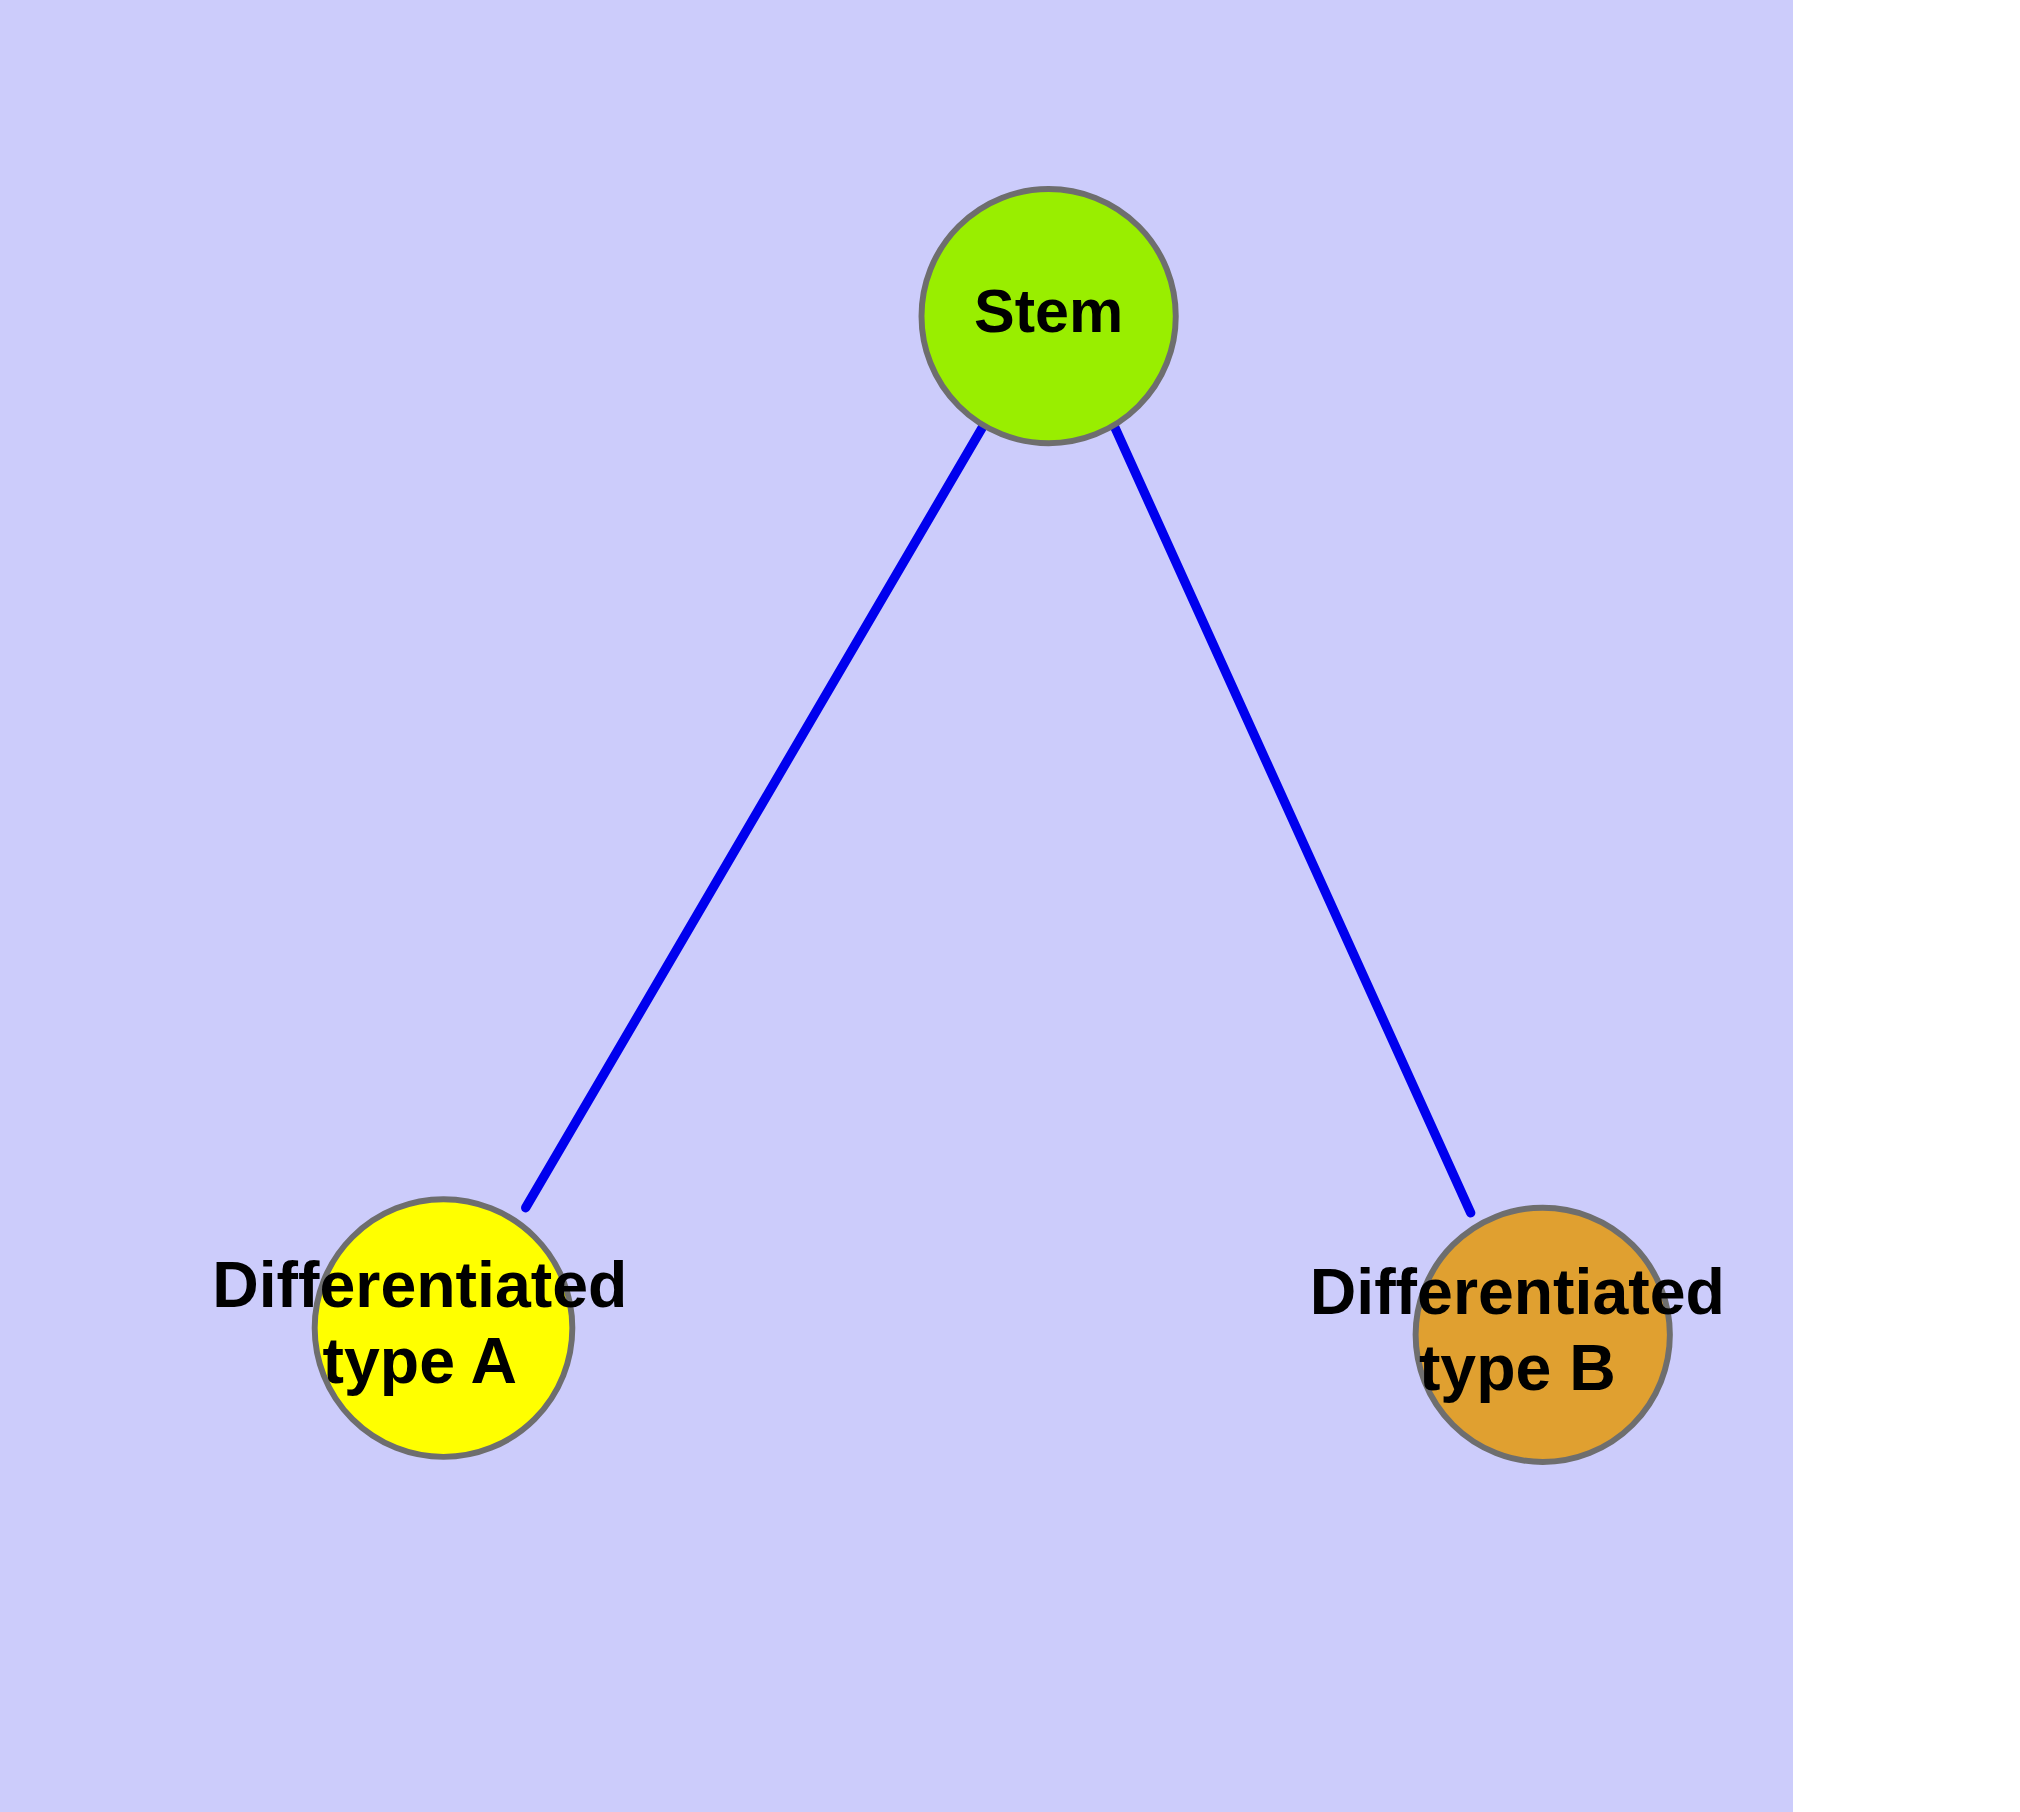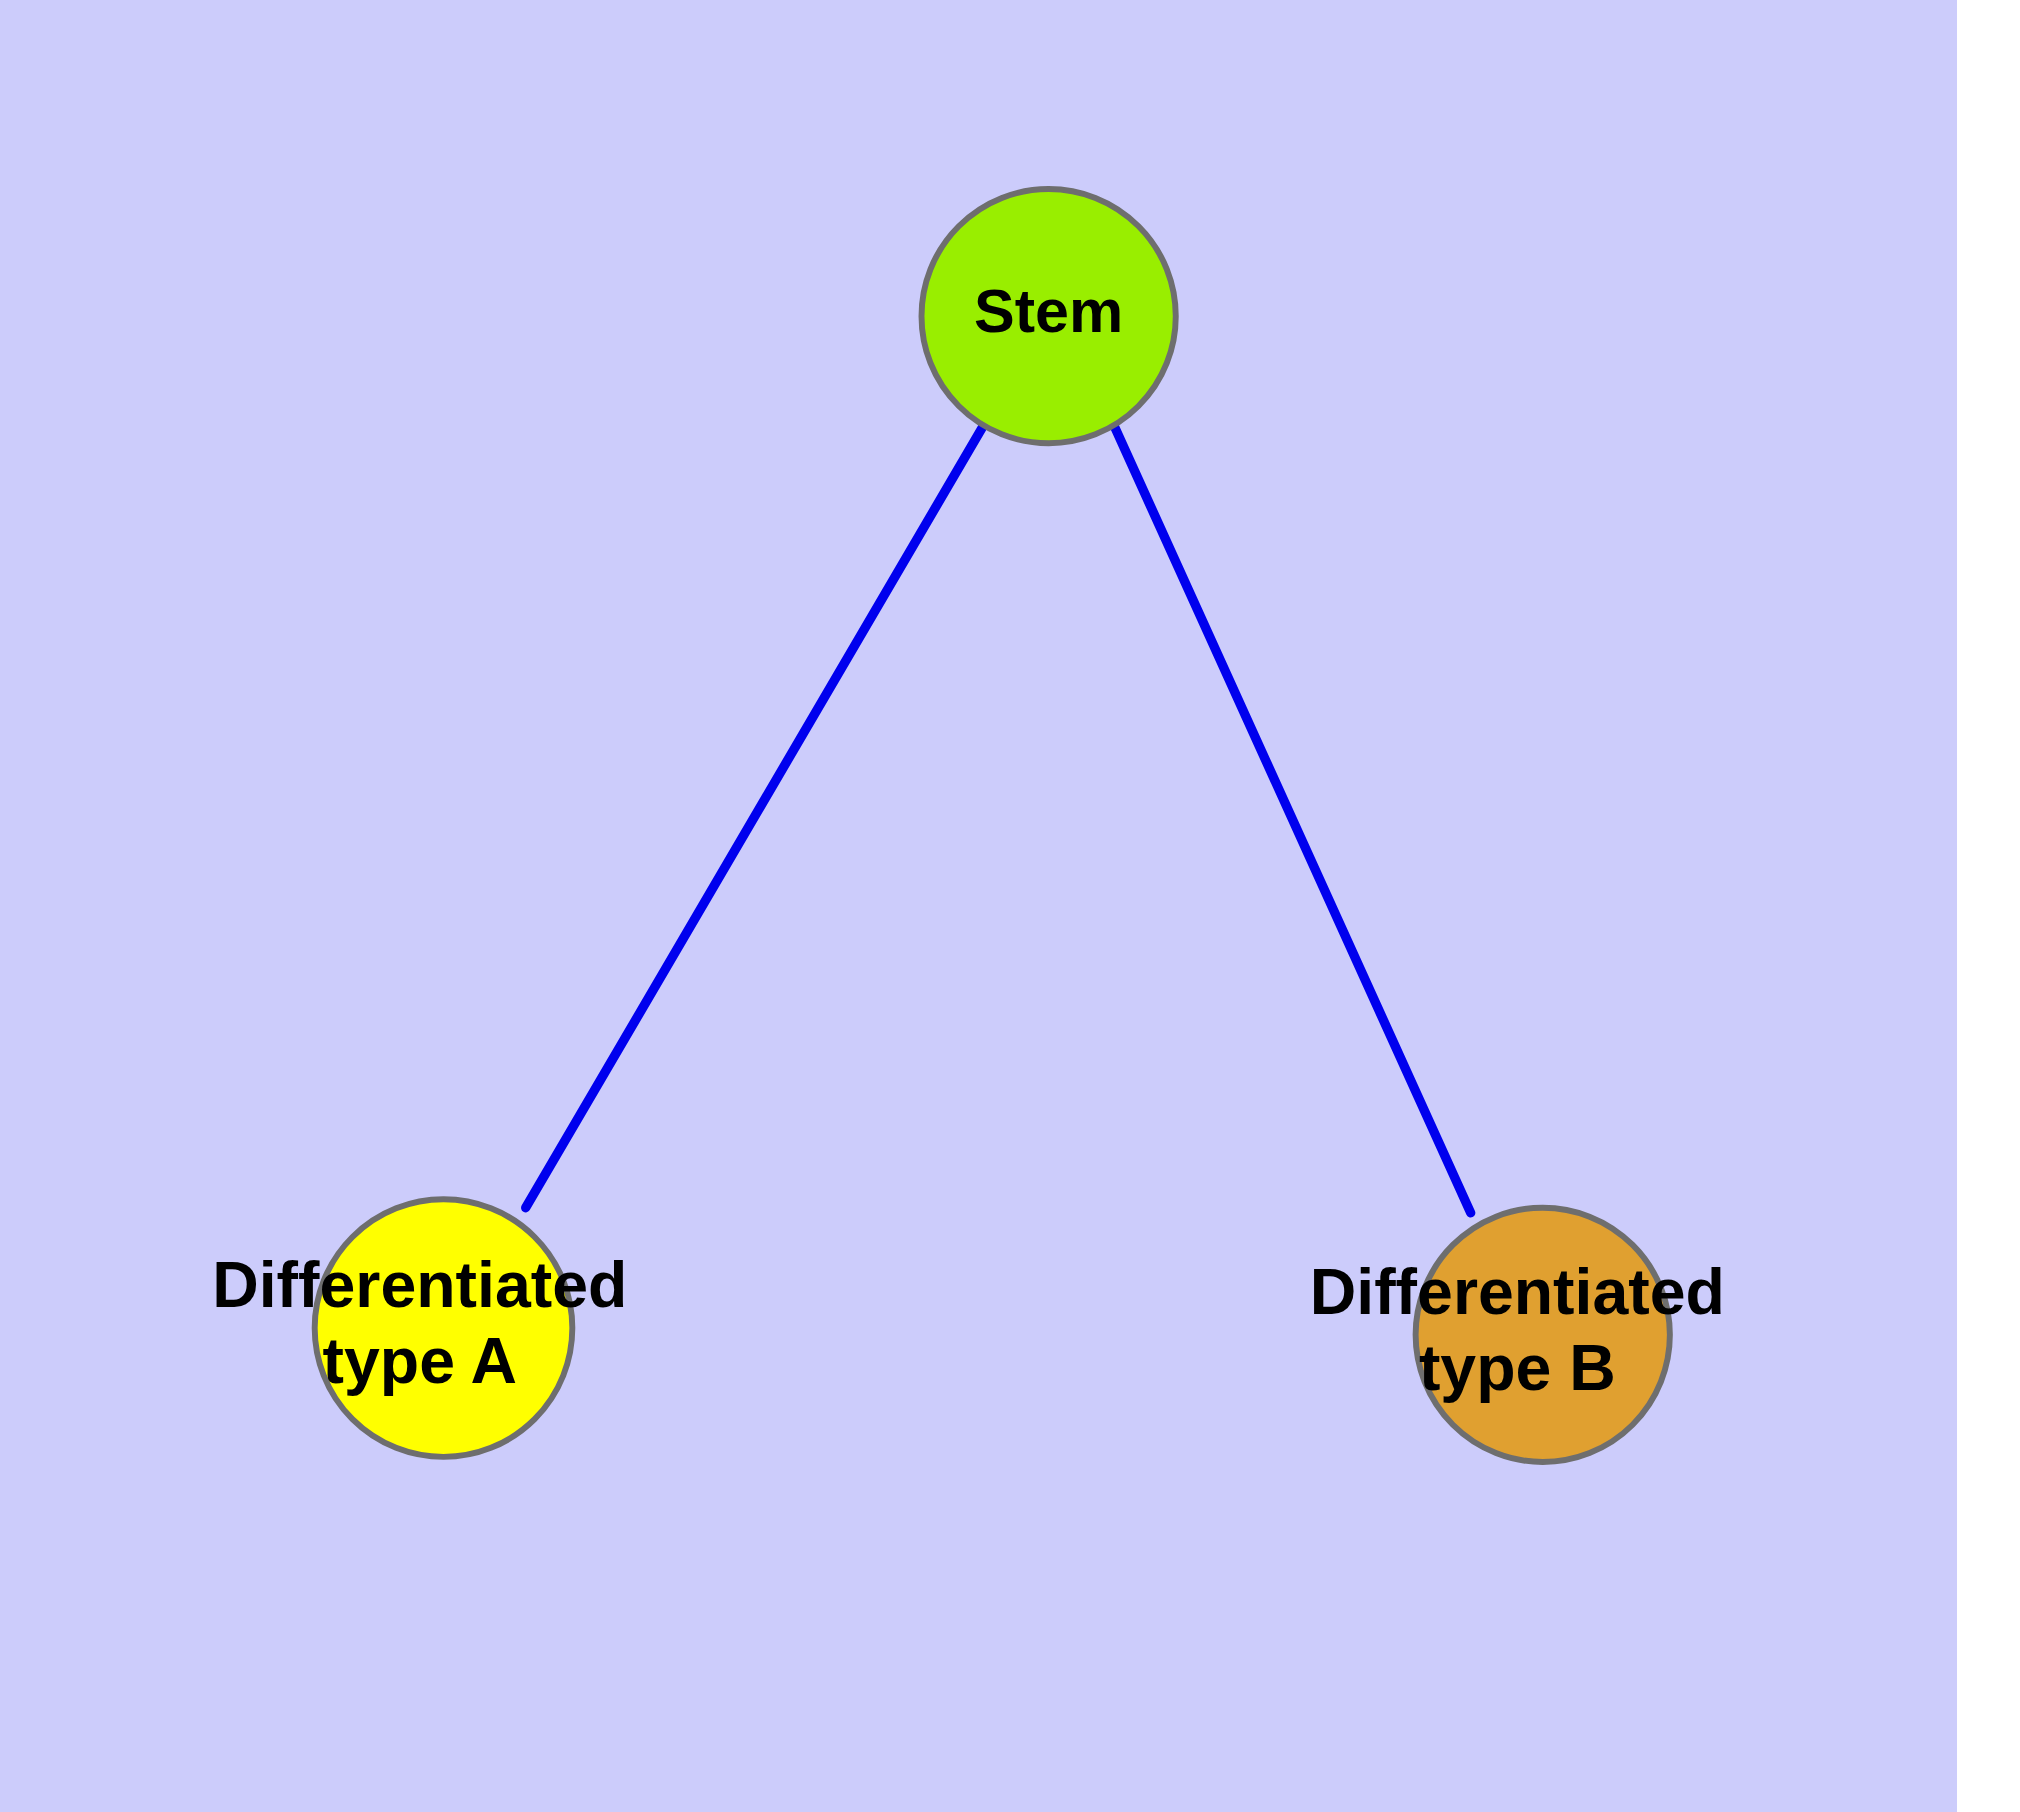--- a/index.html
+++ b/index.html
@@ -2,21 +2,21 @@
 <html style="font-size:13.6px"><head>
 <meta charset="utf-8">
 <style>
   html, body {
     margin: 0;
     padding: 0;
     background: #ffffff;
   }
   #canvas {
     position: relative;
-    width: 1957px;
+    width: 1793px;
     height: 1812px;
     overflow: hidden;
     background: #ccccfb;
     font-family: "Liberation Sans", "DejaVu Sans", sans-serif;
   }
   #graph-svg {
     position: absolute;
     left: 0;
     top: 0;
     width: 2021px;

